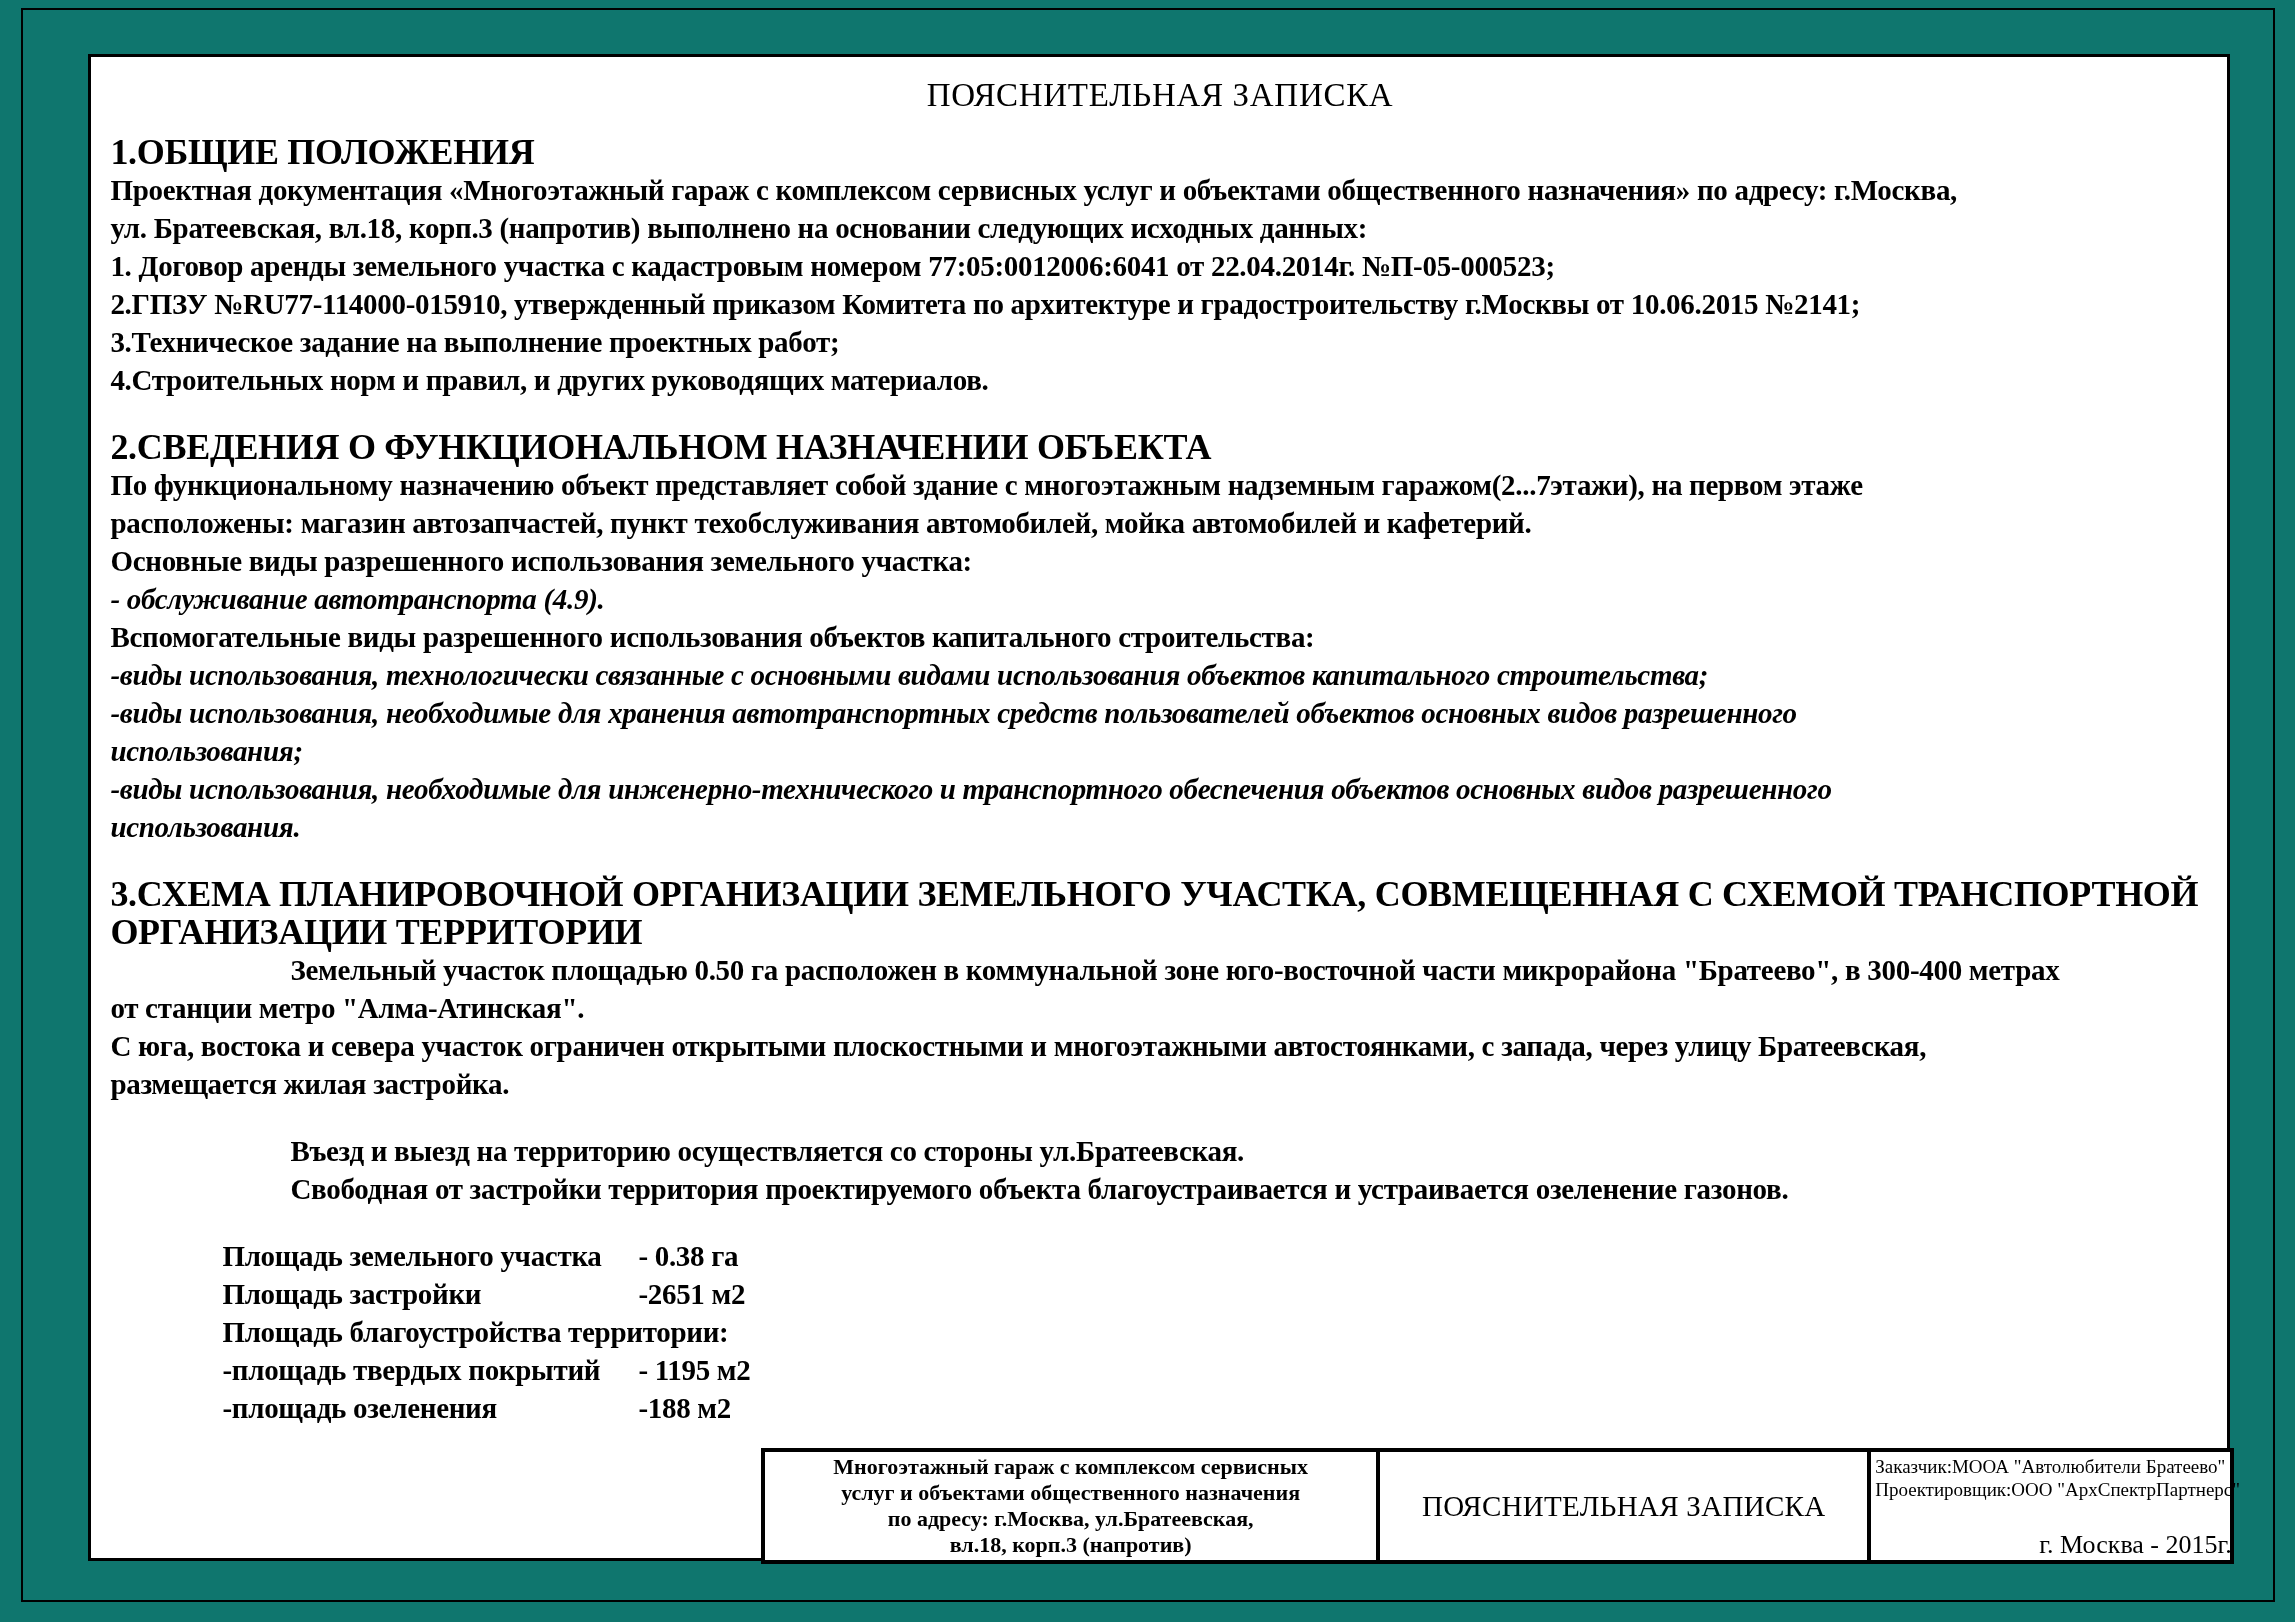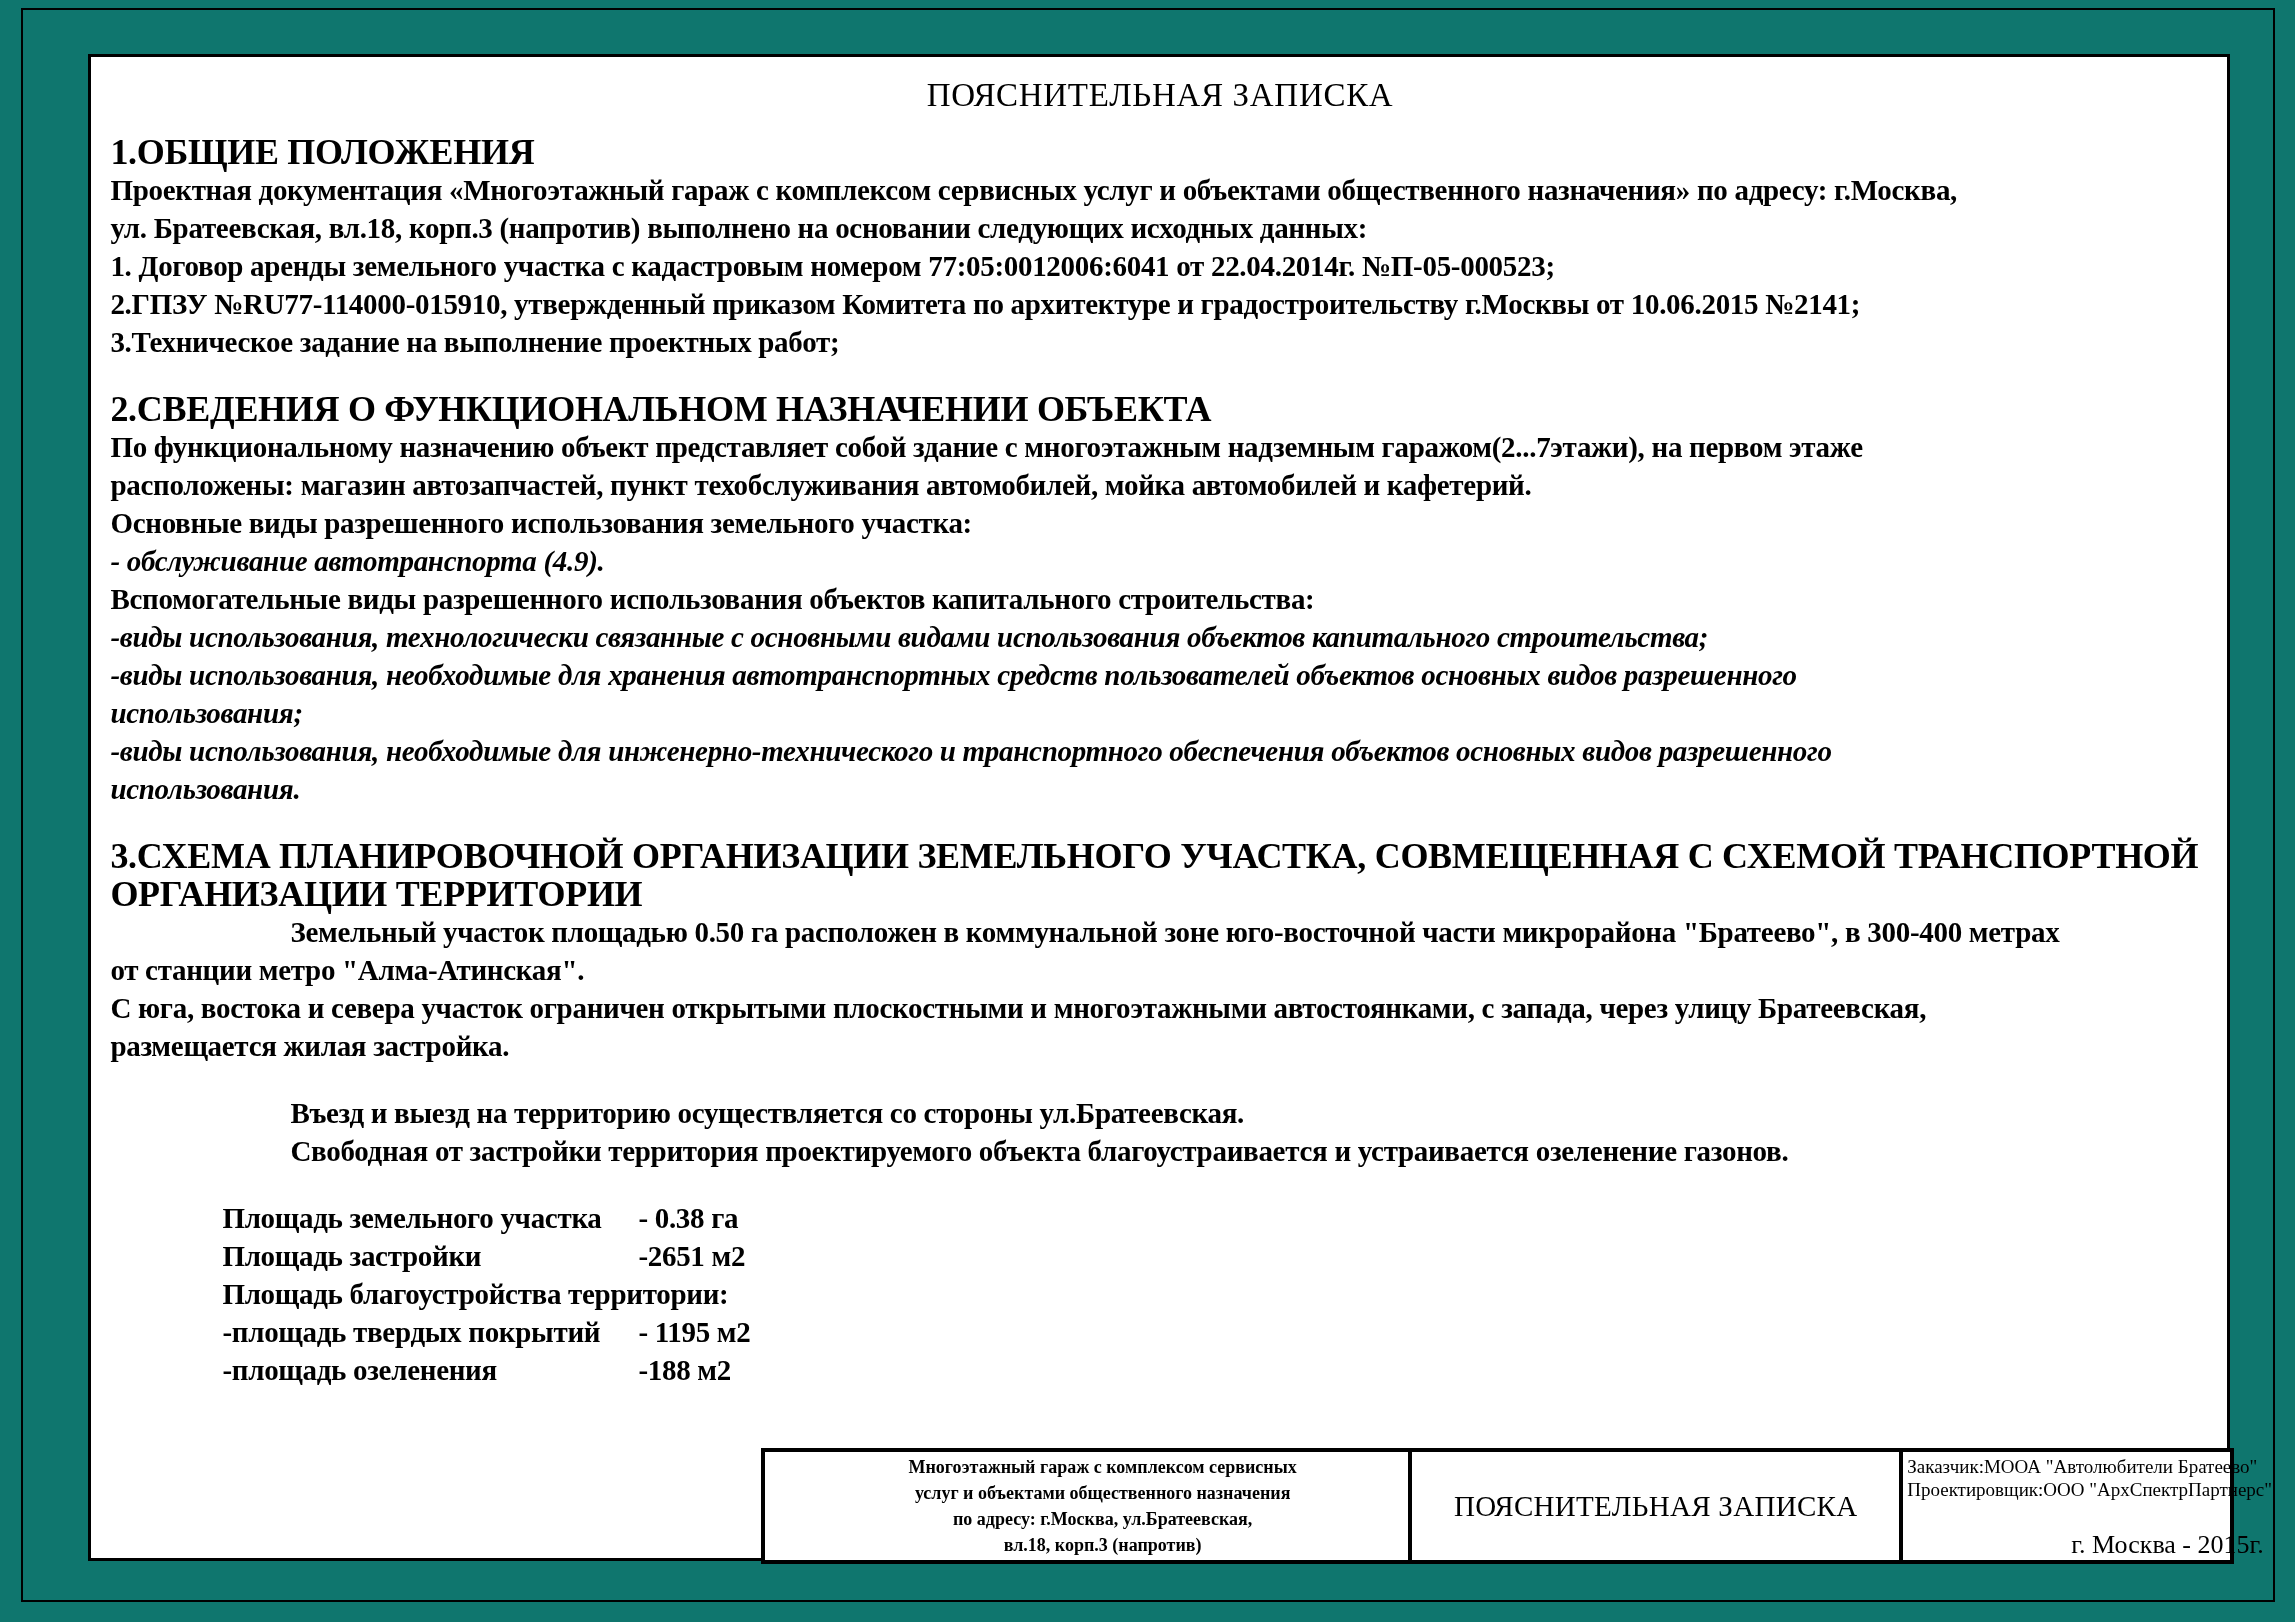--- a/index.html
+++ b/index.html
@@ -18,22 +18,22 @@
   .line.indent{text-indent:180px;}
   .gap{height:29px;}
   .area-row{margin-left:112px;}
   .row-label{display:inline-block;width:416px;}
   .row-value{display:inline-block;}
   
   .titleblock{position:absolute;left:761px;top:1448px;width:1473px;height:116px;
               border:4.2px solid #000;box-sizing:border-box;display:flex;background:#fff;}
   .tb-cell{box-sizing:border-box;height:100%;}
   .tb-project{flex:0 0 42%;border-right:4.2px solid #000;display:flex;flex-direction:column;
-              justify-content:center;text-align:center;font-weight:bold;font-size:18px;
-              line-height:26px;padding:1.4px 4.2px;margin-left:32px;}
+              justify-content:center;text-align:center;font-weight:bold;font-size:22px;
+              line-height:26px;padding:1.4px 4.2px;}
   .tb-doc{flex:0 0 33.5%;border-right:4.2px solid #000;display:flex;align-items:center;
           justify-content:center;font-size:29px;letter-spacing:0.3px;}
   .tb-right{flex:1 1 auto;display:flex;flex-direction:column;font-size:19px;line-height:23px;
             padding:2.8px 5.5px 4.2px 4.2px;white-space:nowrap;}
   .tb-city{margin-top:auto;text-align:right;font-size:26px;padding-right:8.3px;}
 </style>
 </head>
 <body>
 
 <div class="canvas">
@@ -42,20 +42,21 @@
   <div class="page-frame">
     <div class="page-inner">
       <div class="doc-title">ПОЯСНИТЕЛЬНАЯ ЗАПИСКА</div>
       <div>
           <div class="line heading">1.ОБЩИЕ ПОЛОЖЕНИЯ</div>
           <div class="line">Проектная документация  «Многоэтажный гараж с комплексом сервисных услуг и объектами общественного назначения» по адресу: г.Москва,</div>
           <div class="line">ул. Братеевская, вл.18, корп.3 (напротив) выполнено на основании следующих исходных данных:</div>
           <div class="line">1. Договор аренды земельного участка с кадастровым номером 77:05:0012006:6041  от 22.04.2014г. №П-05-000523;</div>
           <div class="line">2.ГПЗУ №RU77-114000-015910, утвержденный приказом Комитета по архитектуре и градостроительству г.Москвы  от 10.06.2015 №2141;</div>
           <div class="line">3.Техническое задание на выполнение проектных работ;</div>
+          <div class="line">4.Строительных норм и правил, и других руководящих материалов.</div>
           <div class="gap"></div>
           <div class="line heading">2.СВЕДЕНИЯ О ФУНКЦИОНАЛЬНОМ НАЗНАЧЕНИИ ОБЪЕКТА</div>
           <div class="line">По функциональному назначению объект представляет собой здание с многоэтажным надземным гаражом(2...7этажи), на первом этаже</div>
           <div class="line">расположены: магазин автозапчастей, пункт техобслуживания автомобилей, мойка автомобилей и кафетерий.</div>
           <div class="line">Основные виды разрешенного использования земельного участка:</div>
           <div class="line italic">- обслуживание автотранспорта (4.9).</div>
           <div class="line">Вспомогательные виды разрешенного использования объектов капитального строительства:</div>
           <div class="line italic">-виды использования, технологически связанные с основными видами использования объектов капитального строительства;</div>
           <div class="line italic">-виды использования, необходимые для хранения автотранспортных средств пользователей объектов основных видов разрешенного</div>
           <div class="line italic">использования;</div>

